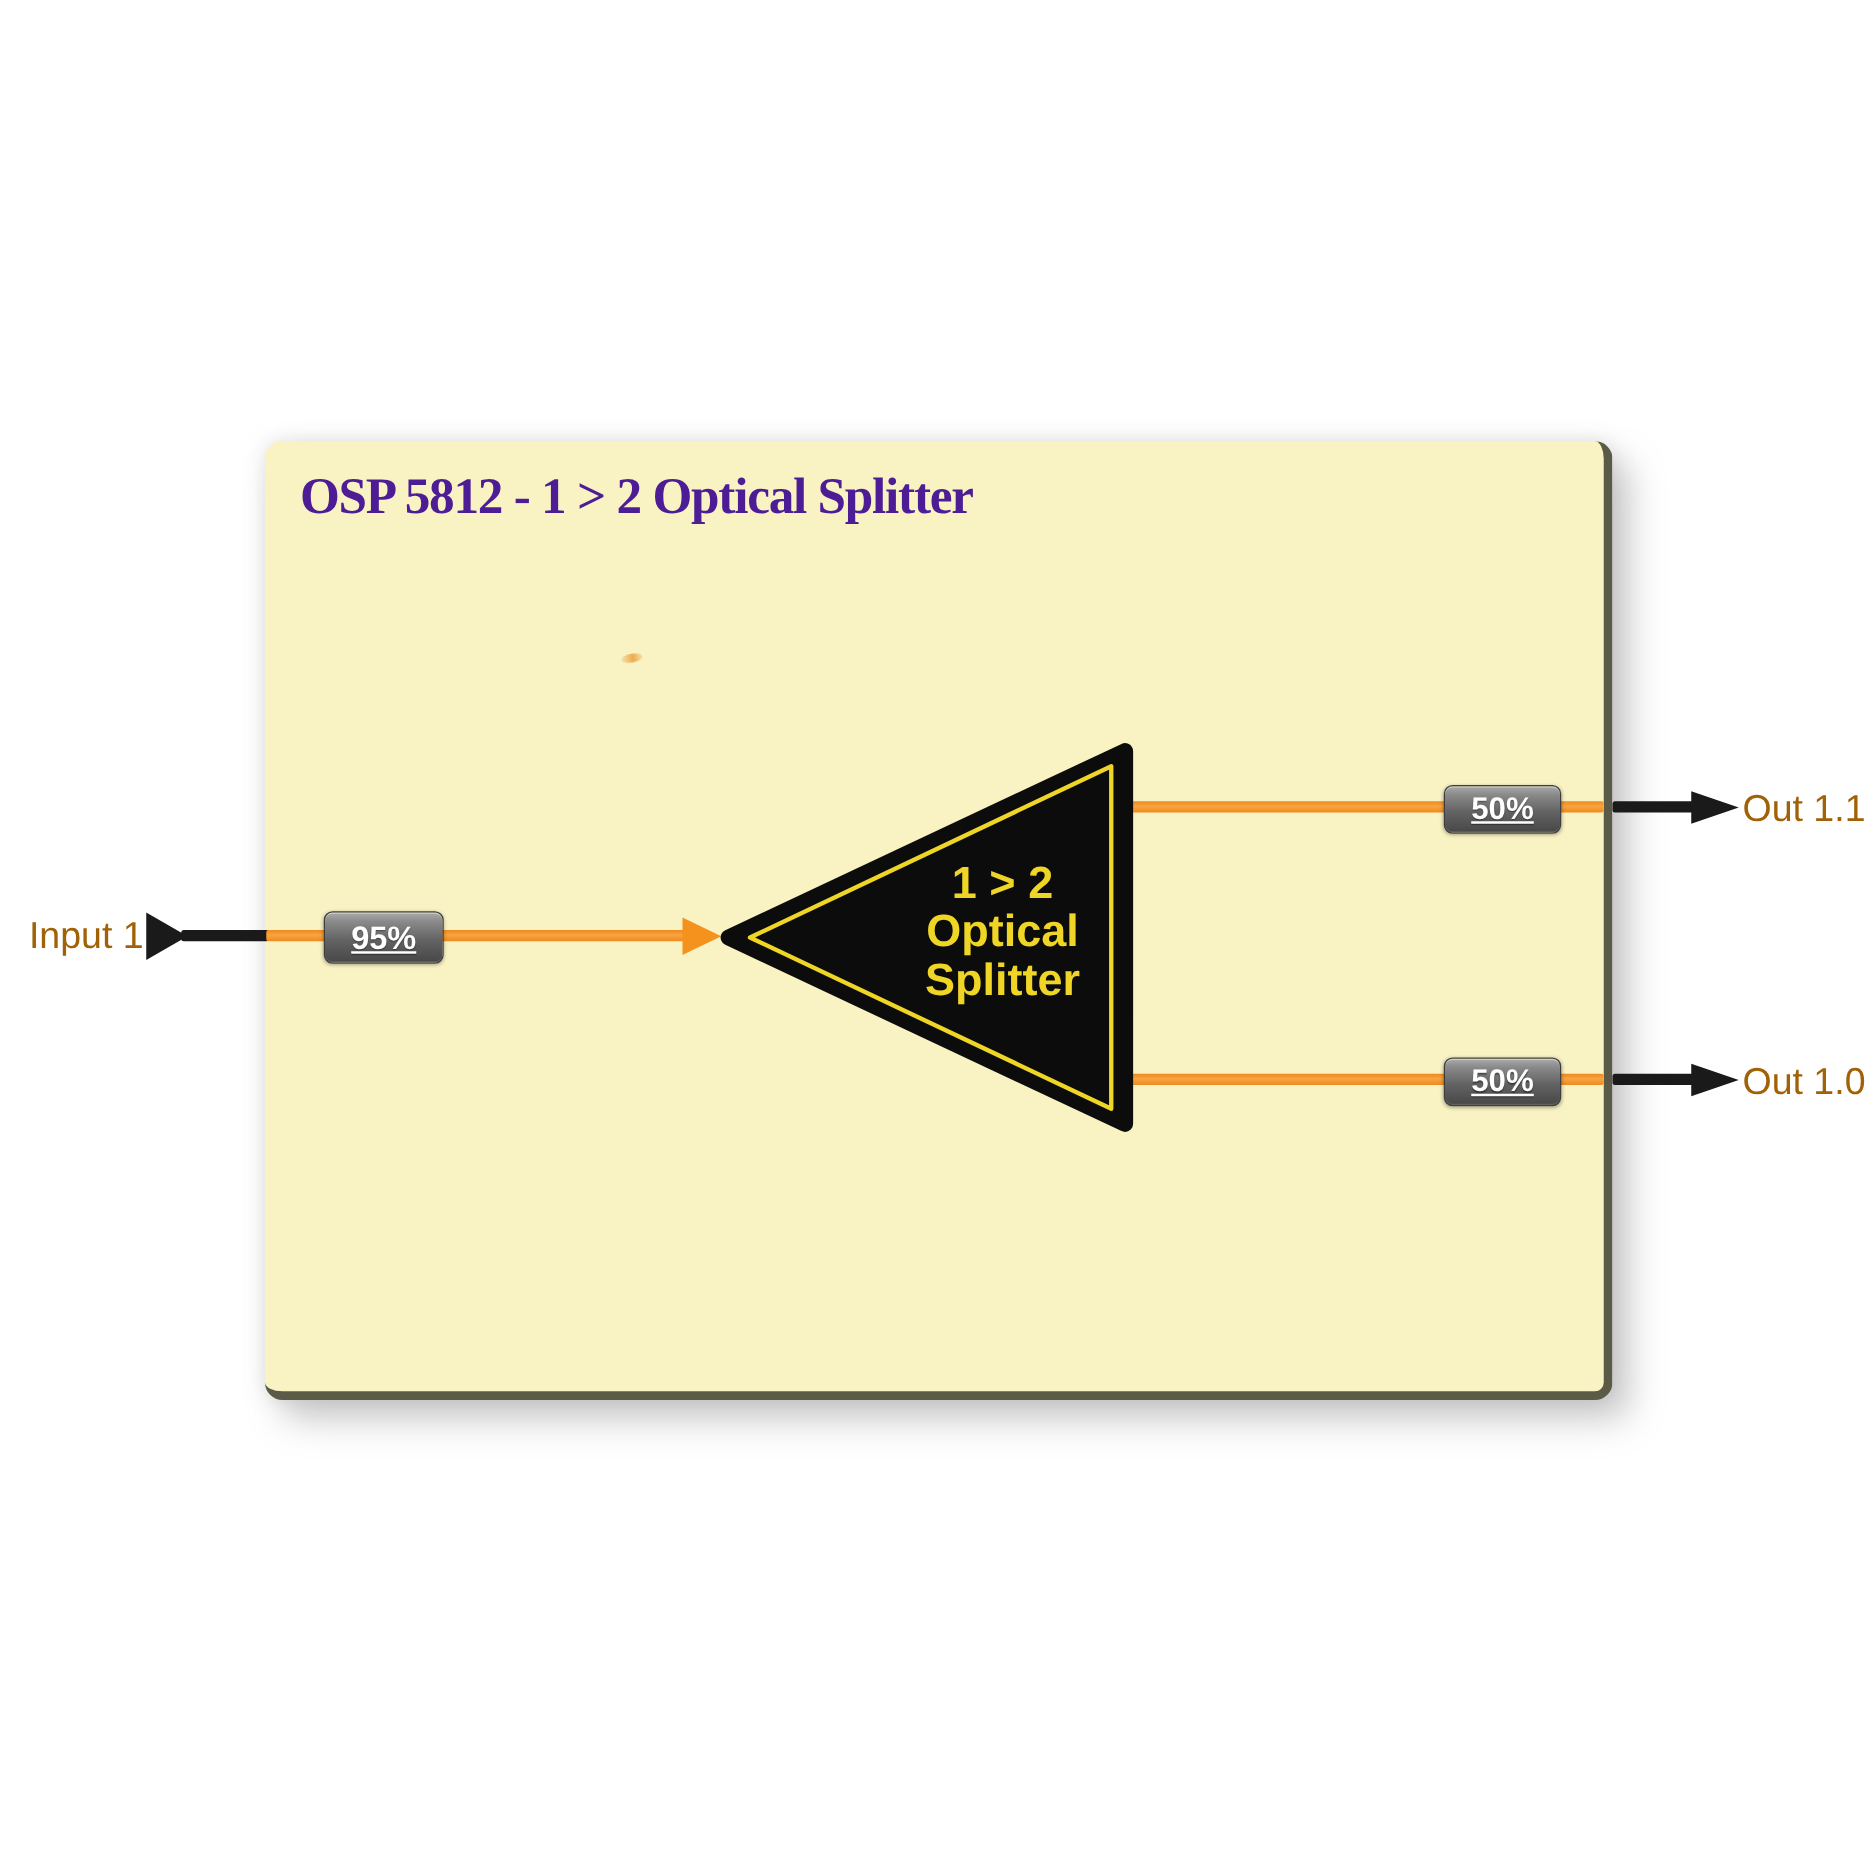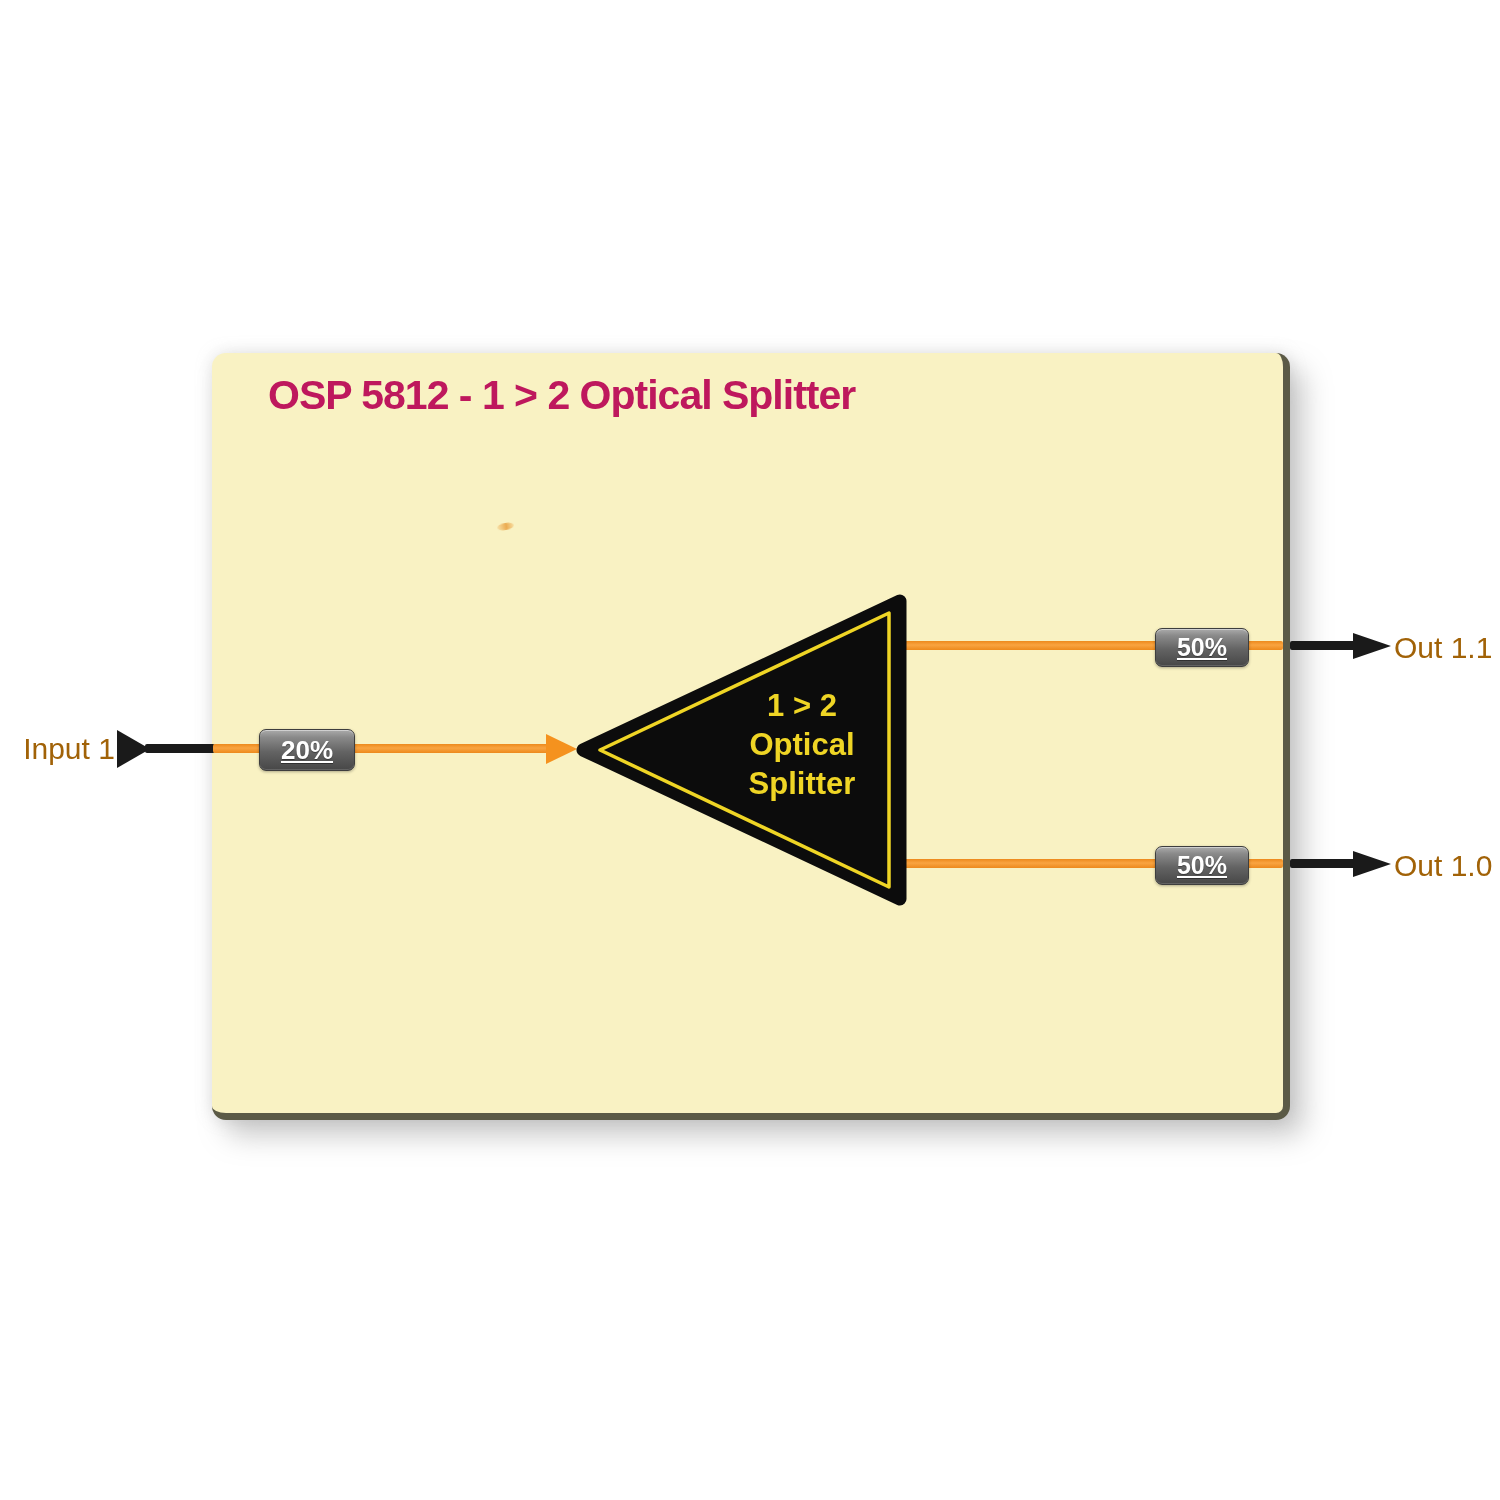--- a/index.html
+++ b/index.html
@@ -8,22 +8,22 @@
     font-family:"Liberation Sans",sans-serif;
   }
   .panel{
     position:absolute;left:212px;top:353px;width:1078px;height:767px;
     box-sizing:border-box;background:#F9F2C3;
     border-right:7px solid #5B5A46;border-bottom:7px solid #5B5A46;
     border-radius:14px;
     box-shadow:14px 16px 28px rgba(125,125,125,.40),0 0 16px rgba(175,175,175,.35);
   }
   .title{
-    position:absolute;left:268px;top:372px;
-    font-size:41px;font-weight:700;letter-spacing:-1px;color:#be185d;white-space:nowrap;
+    position:absolute;left:240px;top:372px;
+    font-size:41px;font-weight:700;letter-spacing:-1px;color:#4c1d95;white-space:nowrap;font-family:Liberation Serif, serif;
   }
   .label{position:absolute;font-size:30px;color:#a16207;white-space:nowrap;}
   .wire{position:absolute;height:9px;border-radius:2px;}
   .wire.orange{background:linear-gradient(180deg,#ED8A1D 0%,#F9A440 45%,#ED8A1D 100%);}
   .wire.black{background:#1A1A1A;}
   .arr{position:absolute;width:0;height:0;}
   .arr.in-black{border-top:19px solid transparent;border-bottom:19px solid transparent;border-left:33px solid #1A1A1A;}
   .arr.out-black{border-top:13px solid transparent;border-bottom:13px solid transparent;border-left:38px solid #1A1A1A;}
   .arr.orange{border-top:15px solid transparent;border-bottom:15px solid transparent;border-left:31px solid #F5921E;}
   .badge{
@@ -31,21 +31,21 @@
     background:linear-gradient(180deg,#ABABAB 0%,#8A8A8A 18%,#636363 55%,#474747 100%);
     border:1px solid #3E3E3E;border-radius:7px;
     color:#FFFFFF;font-weight:700;
     box-shadow:inset 0 1px 0 rgba(255,255,255,.45),inset 0 -1px 0 rgba(255,255,255,.15),0 1px 3px rgba(0,0,0,.3);
     text-shadow:0 1px 1px rgba(0,0,0,.4);
     text-decoration:underline;
   }
   .tri-svg{position:absolute;left:560px;top:582px;width:360px;height:336px;}
   .tri-label{
     position:absolute;left:712px;top:686px;width:180px;text-align:center;
-    font-size:31px;line-height:39px;font-weight:700;color:#EFD525;
+    font-size:36px;line-height:39px;font-weight:700;color:#EFD525;
   }
   .smudge{
     position:absolute;left:497px;top:523px;width:17px;height:7px;border-radius:50%;
     background:linear-gradient(90deg,rgba(242,162,60,.25),#E89A35 55%,rgba(242,162,60,.3));
     transform:rotate(-10deg);opacity:.8;filter:blur(.6px);
   }
 </style>
 </head>
 <body>
 
@@ -55,21 +55,21 @@
 
   <div class="title">OSP 5812 - 1 &gt; 2 Optical Splitter</div>
 
   <div class="smudge"></div>
 
   <div class="label" style="left:22px;top:732px;width:94px;text-align:center;">Input 1</div>
   <div class="arr in-black" style="left:117px;top:730px;"></div>
   <div class="wire black" style="left:145px;top:744px;width:70px;"></div>
   <div class="wire orange" style="left:213px;top:744px;width:336px;"></div>
   <div class="arr orange" style="left:546px;top:734px;"></div>
-  <div class="badge" style="left:259px;top:729px;width:94px;height:40px;font-size:26px;">20%</div>
+  <div class="badge" style="left:259px;top:729px;width:94px;height:40px;font-size:26px;">95%</div>
 
   <div class="wire orange" style="left:896px;top:641px;width:387px;"></div>
   <div class="wire orange" style="left:896px;top:859px;width:387px;"></div>
   <div class="badge" style="left:1155px;top:628px;width:92px;height:37px;font-size:25px;">50%</div>
   <div class="badge" style="left:1155px;top:846px;width:92px;height:37px;font-size:25px;">50%</div>
 
   <svg class="tri-svg" viewBox="560 582 360 336">
     <polygon points="583,750 900,601 900,899" fill="#0C0C0C" stroke="#0C0C0C" stroke-width="13" stroke-linejoin="round"></polygon>
     <polygon points="600,750 889,613 889,887" fill="none" stroke="#EFD525" stroke-width="3.5" stroke-linejoin="round"></polygon>
   </svg>

